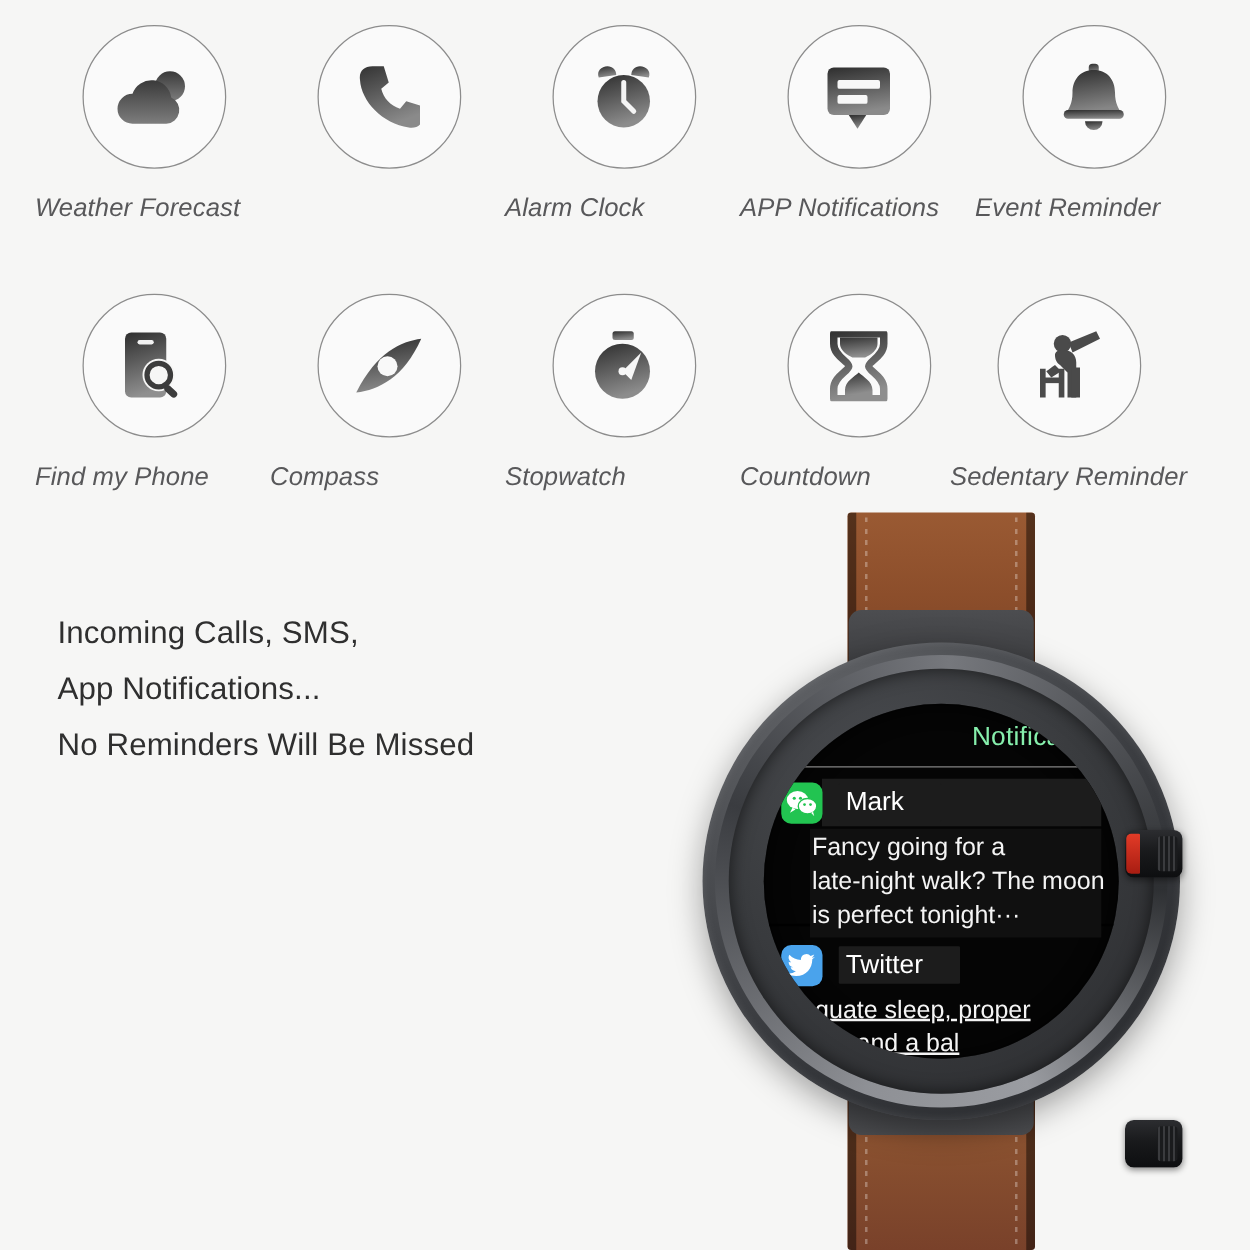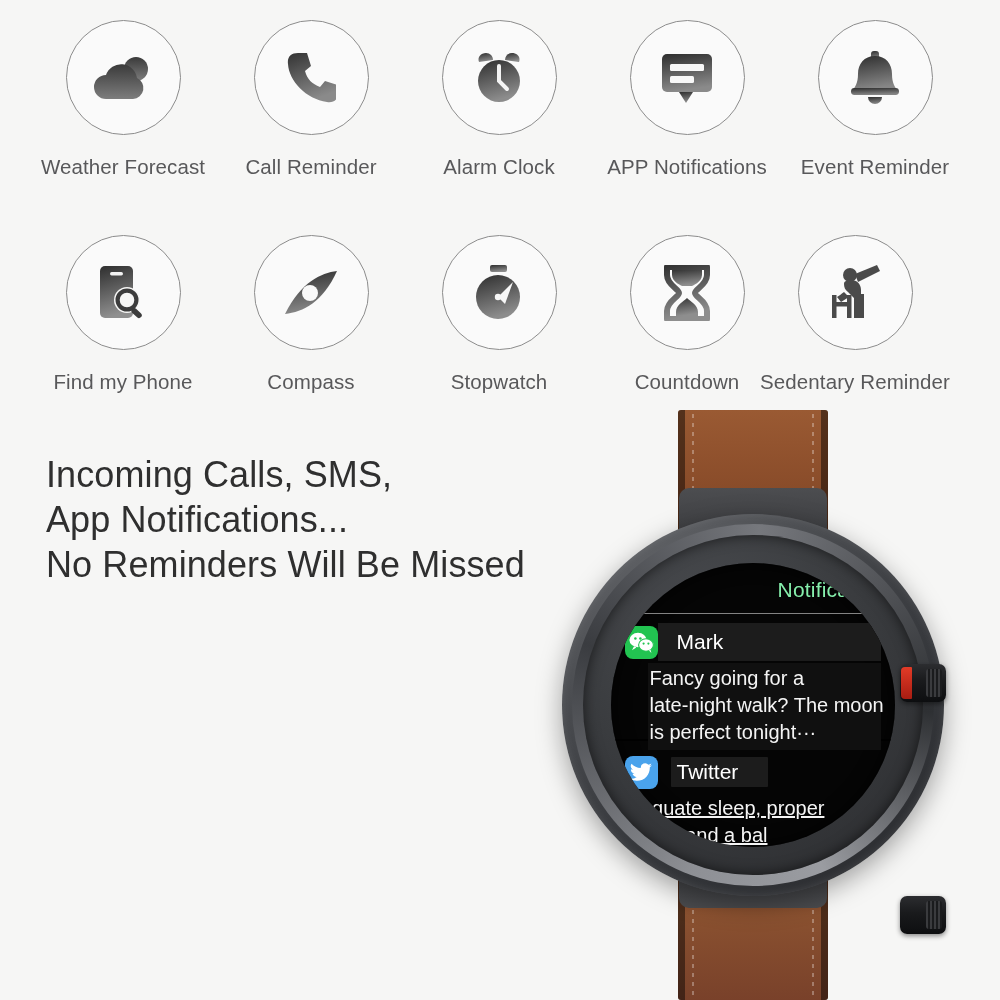--- a/index.html
+++ b/index.html
@@ -10,41 +10,41 @@
     -webkit-font-smoothing:antialiased;
   }
   .stage{position:relative;width:1000px;height:1000px;}
 
   
   .feature-grid{position:absolute;left:0;top:0;width:1000px;}
   .feature-row{position:absolute;left:0;width:1000px;height:205px;}
   .feature-row.r1{top:20px;}
   .feature-row.r2{top:235px;}
 
-  .feature{position:absolute;top:0;width:190px;text-align:center;}
+  .feature{position:absolute;top:0;width:190px;font-style:italic;}
   .feature .ring{
     width:115px;height:115px;margin:0 auto;
     border:1px solid #8c8c8c;border-radius:50%;
     background:#fafafa;
     display:flex;align-items:center;justify-content:center;
     box-sizing:border-box;
   }
   .feature .ring svg{display:block;}
   .feature .flabel{
     margin-top:20px;
     font-size:20.5px;
     color:#58585a;
     letter-spacing:.1px;
     white-space:nowrap;
   }
 
   
   .headline{
-    position:absolute;left:46px;top:452px;
-    font-size:36px;line-height:45px;
+    position:absolute;left:46px;top:484px;
+    font-size:25px;line-height:45px;
     color:#2f2f2f;font-weight:400;
     letter-spacing:.1px;
   }
   .headline .hl{display:block;white-space:nowrap;}
 
   
   .watch{position:absolute;left:505px;top:410px;width:495px;height:590px;}
 
   .strap{position:absolute;left:50%;transform:translateX(-50%);
          width:150px;background:#8d4f2c;overflow:hidden;}
@@ -165,21 +165,20 @@
               <defs>
                   <linearGradient id="g2" x1="0" y1="0" x2="0.4" y2="1">
                 <stop offset="0" stop-color="#333"></stop>
                     <stop offset="1" stop-color="#8a8a8a"></stop>
                   </linearGradient>
                 </defs>
               <path d="M12 2h9l4 13-6 5c2 8 7 13 15 16l5-6 13 4v9c0 6-5 9-11 8C20 48 3 30 2 13 1 6 5 2 12 2z" fill="url(#g2)" transform="translate(0,0)"></path>
             </svg>
           </span>
         </div>
-        <div class="flabel">Call Reminder</div>
       </div>
 
       <div class="feature" style="left:404px">
         <div class="ring">
           <span>
             <svg width="56" height="56" viewBox="0 0 56 56">
               <defs>
                   <linearGradient id="g3" x1="0" y1="0" x2="0.3" y2="1">
                 <stop offset="0" stop-color="#2e2e2e"></stop>
                     <stop offset="1" stop-color="#8c8c8c"></stop>

